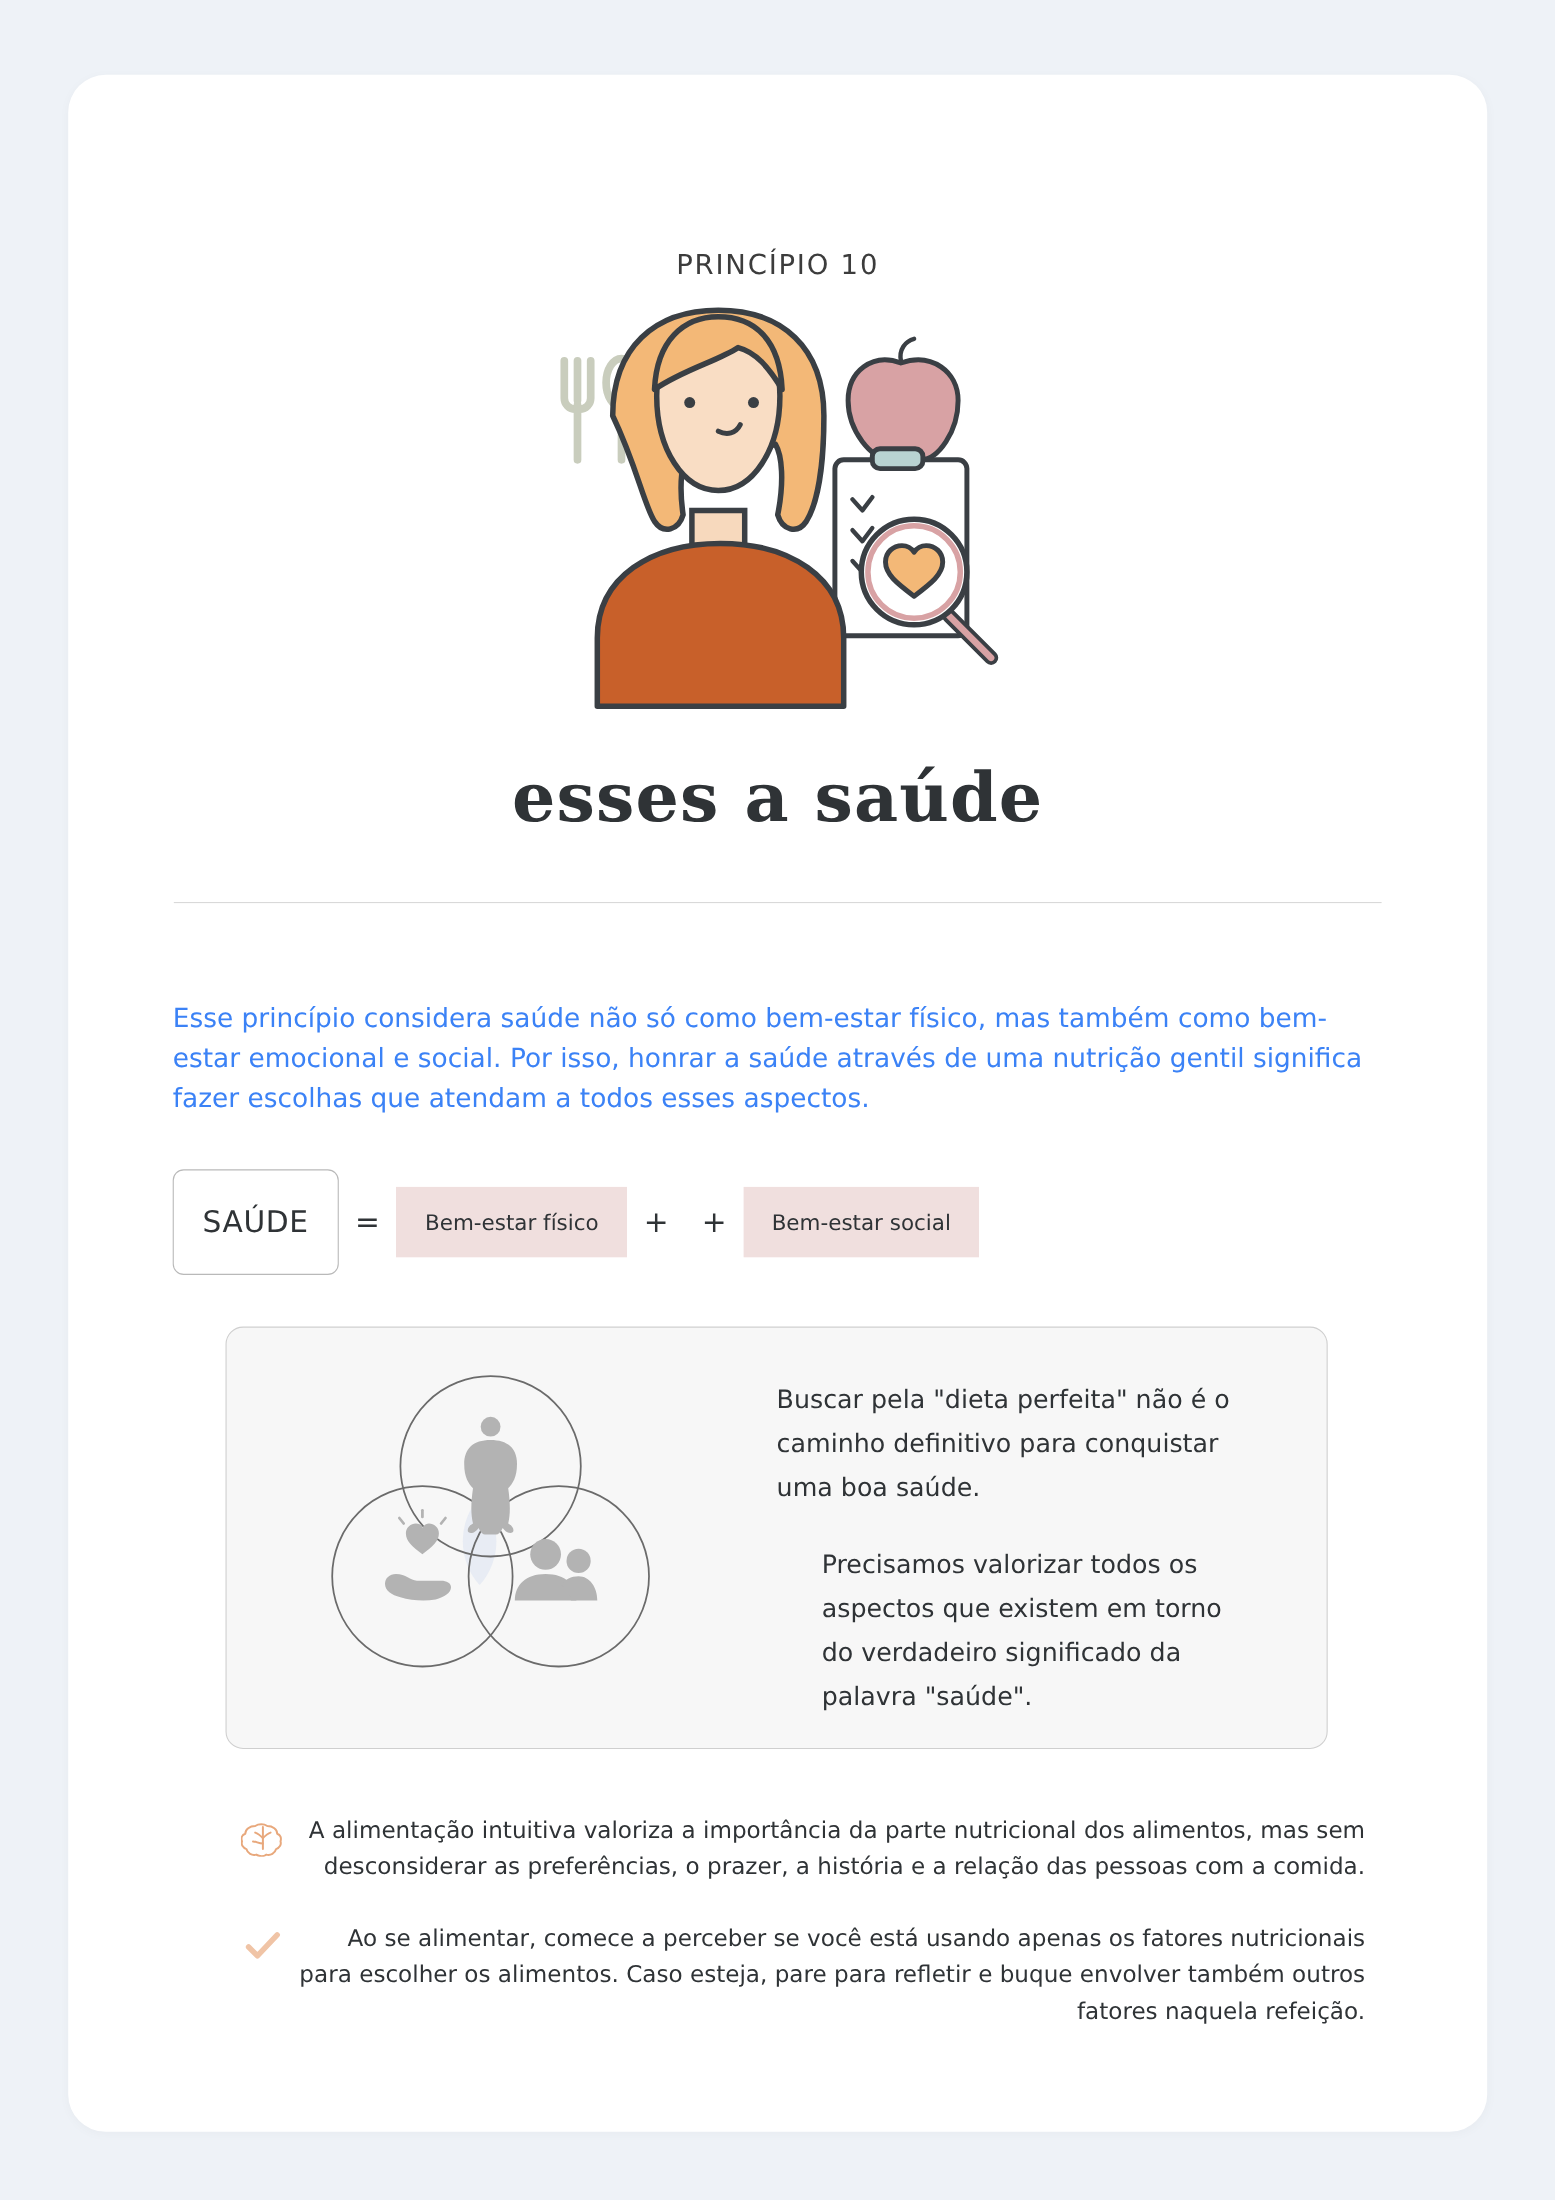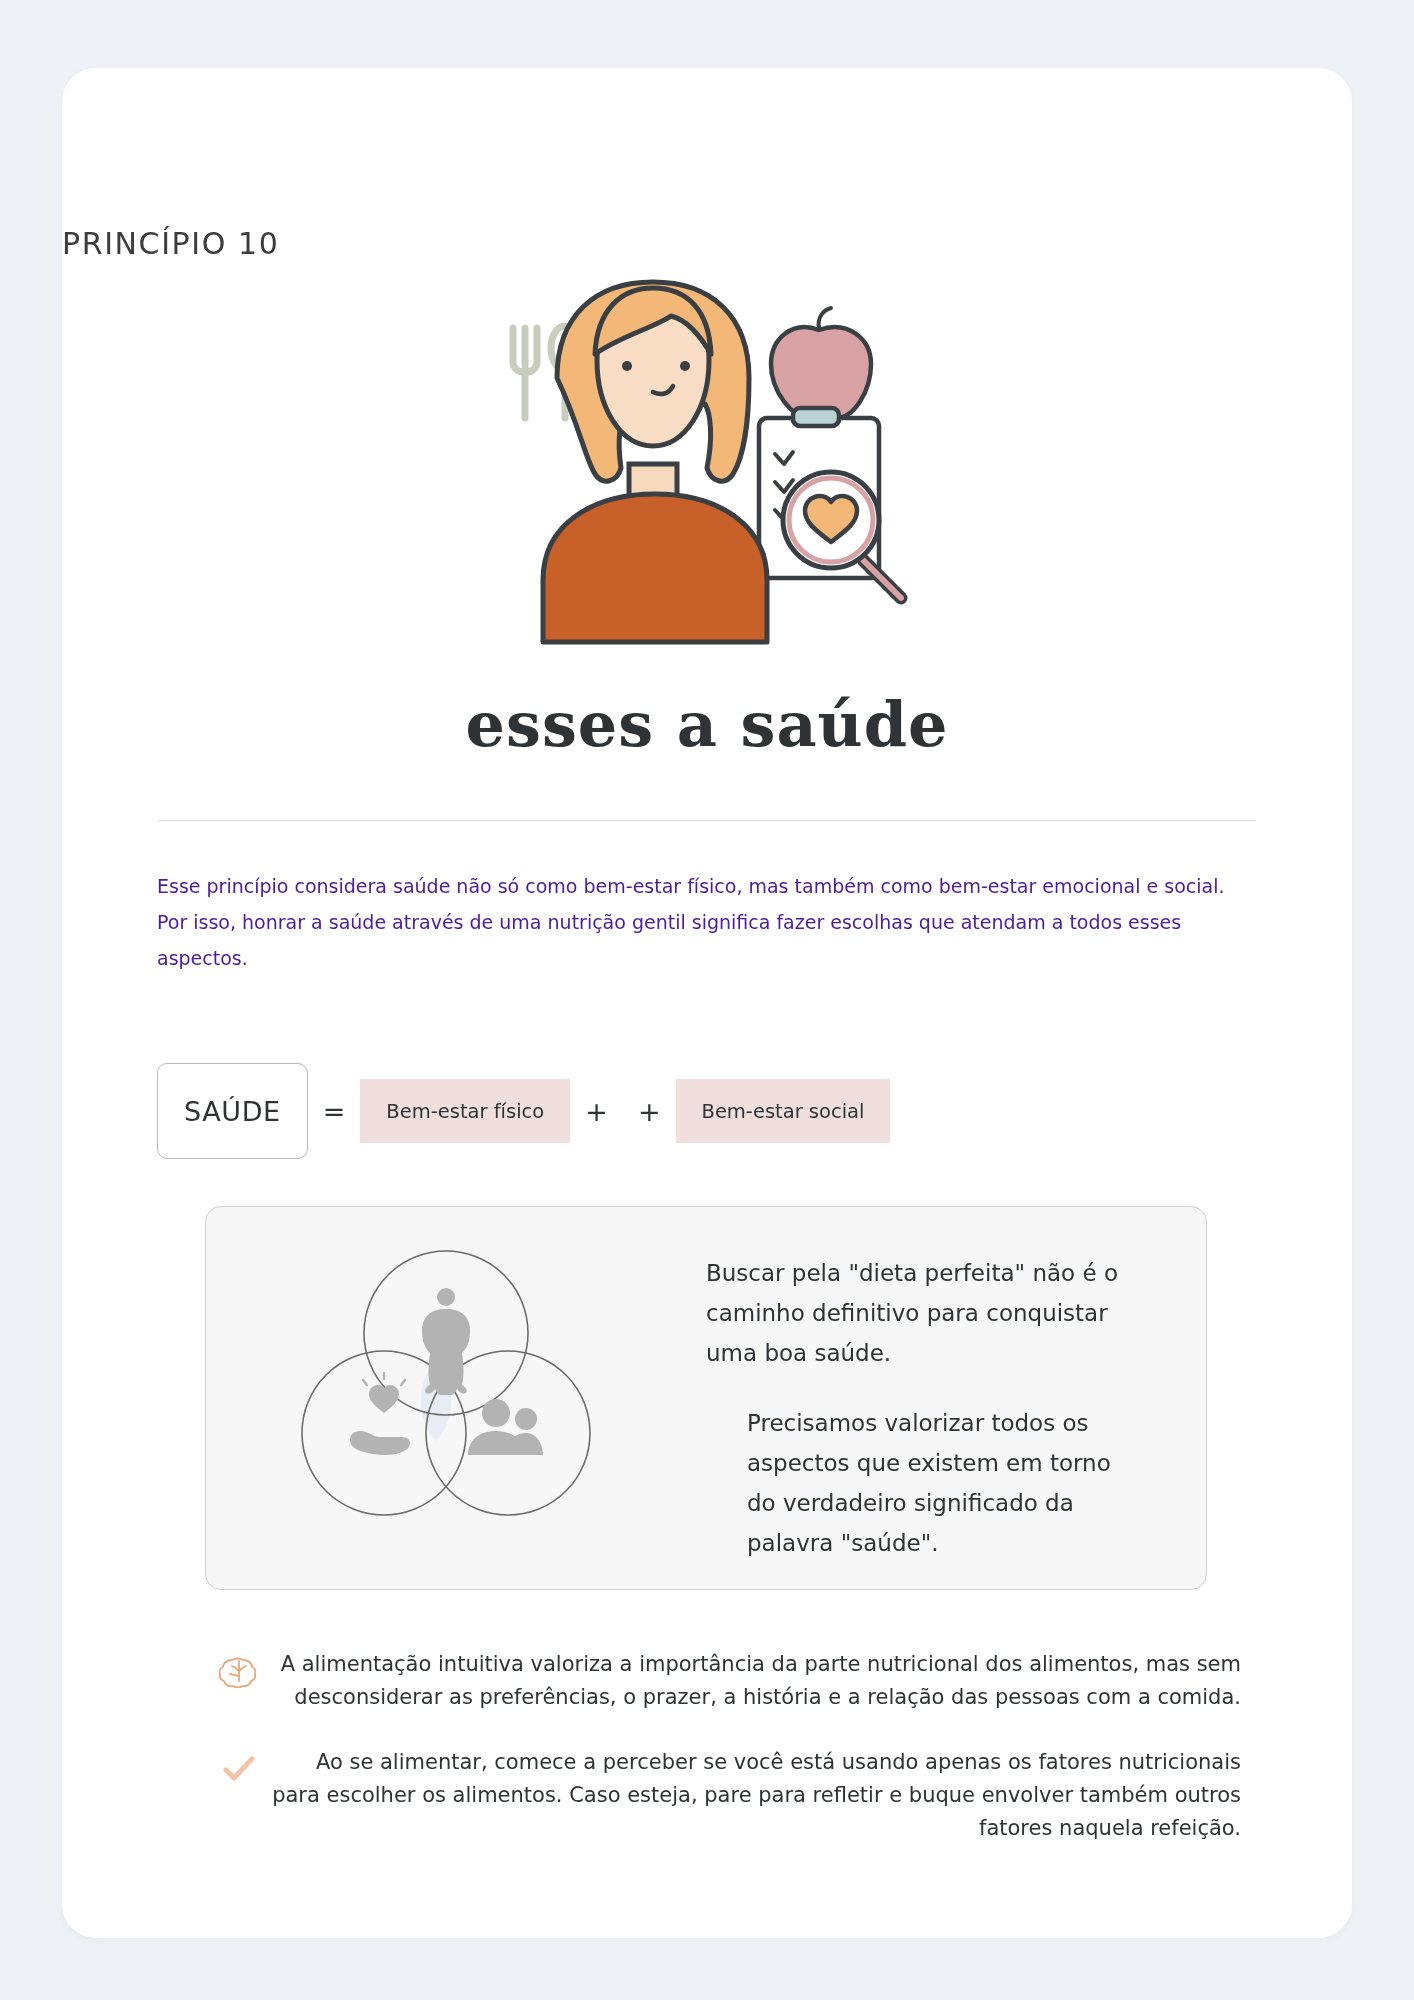--- a/index.html
+++ b/index.html
@@ -24,22 +24,22 @@
     box-shadow: 0 2px 10px rgba(0,0,0,0.03);
     overflow: hidden;
   }
 
   
   .kicker {
     position: absolute;
     top: 158px;
     left: 0;
     width: 100%;
-    text-align: left;
-    font-size: 30px;
+    text-align: center;
+    font-size: 25px;
     letter-spacing: 1.6px;
     color: #3c3c3c;
     font-family: "DejaVu Sans", sans-serif;
     font-weight: 400;
   }
 
   .hero {
     position: absolute;
     top: 200px;
     left: 0;
@@ -66,26 +66,26 @@
     top: 752px;
     left: 96px;
     width: 1098px;
     height: 1px;
     background: #d9d9d9;
   }
 
   
   .intro {
     position: absolute;
-    top: 800px;
+    top: 840px;
     left: 95px;
     width: 1090px;
-    font-size: 19px;
+    font-size: 24px;
     line-height: 36px;
-    color: #4c1d95;
+    color: #3b82f6;
   }
 
   
   .equation {
     position: absolute;
     top: 1000px;
     left: 95px;
     width: 1110px;
     height: 86px;
     display: flex;

